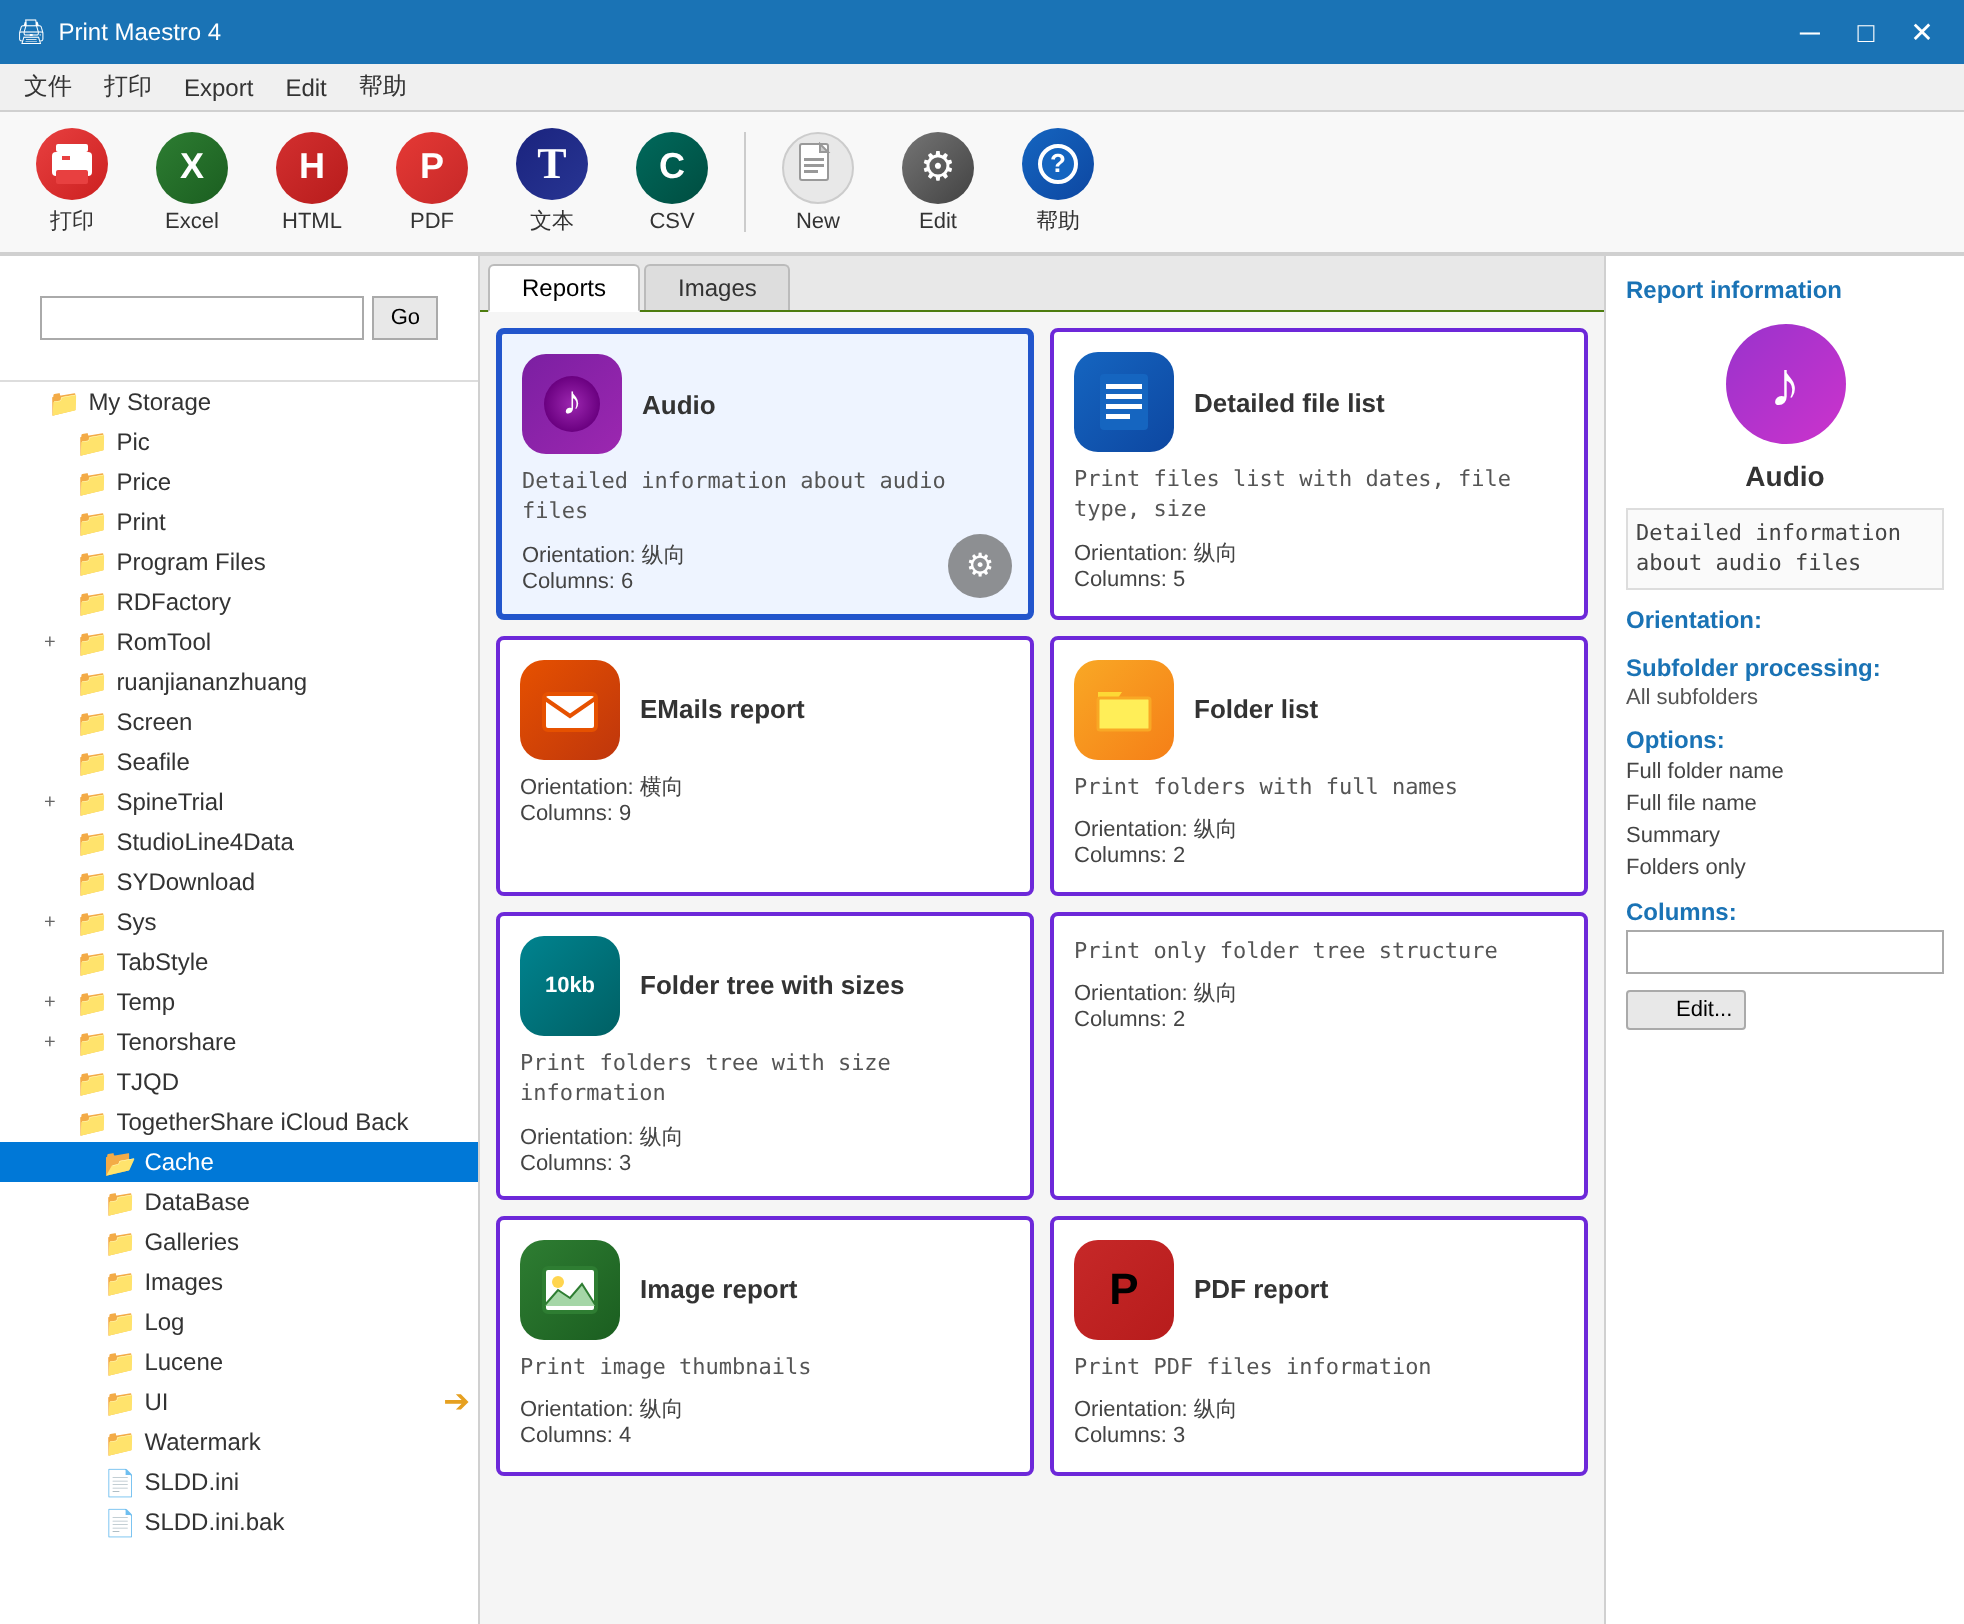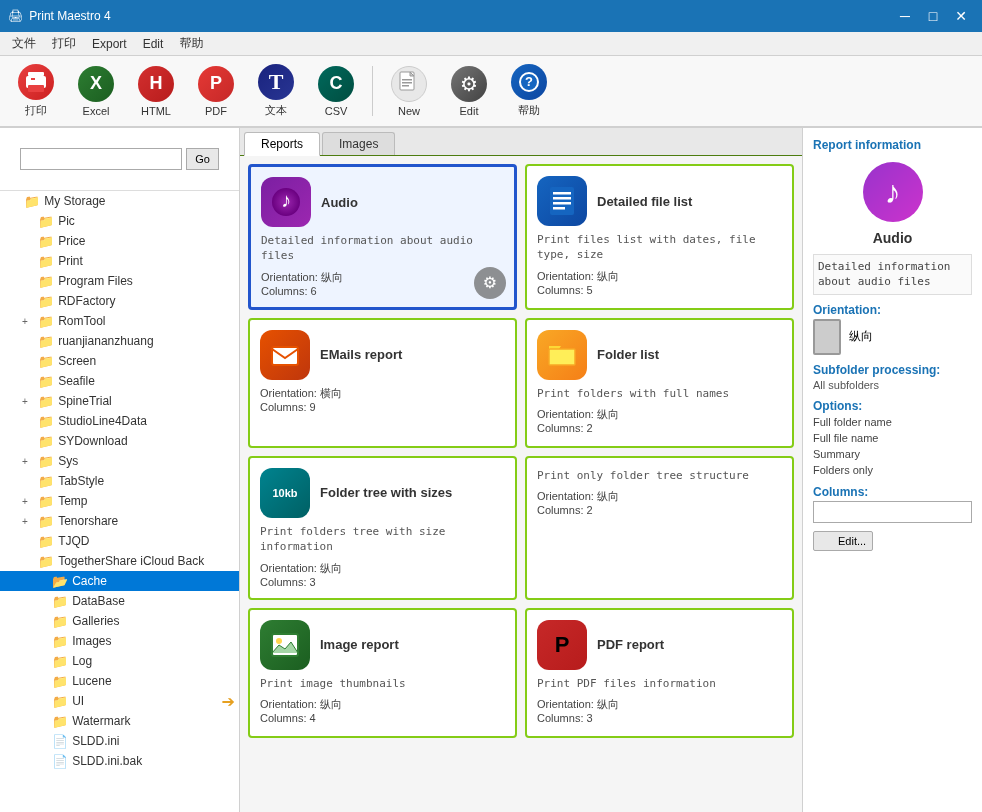--- a/index.html
+++ b/index.html
@@ -175,21 +175,21 @@
       overflow-x: hidden;
       padding: 8px;
       display: grid;
       grid-template-columns: 1fr 1fr;
       gap: 8px;
       align-content: start;
     }
 
     .report-card {
       background: white;
-      border: 2px solid #84cc16;
+      border: 2px solid #6d28d9;
       border-radius: 4px;
       padding: 10px;
       cursor: pointer;
       display: flex;
       flex-direction: column;
       gap: 6px;
       min-height: 130px;
       position: relative;
     }
     .report-card.selected { border-color: #2255cc; border-width: 3px; background: #eef4ff; }
@@ -662,24 +662,20 @@
   <div id="right-panel">
     <div class="section-title">Report information</div>
     <div class="report-info-icon">
       <span style="font-size:32px;">♪</span>
     </div>
     <div class="info-name">Audio</div>
     <div class="info-desc">Detailed information about
 audio files</div>
     <div>
       <div class="section-title">Orientation:</div>
-      <div class="orient-section">
-        <div class="orient-box"></div>
-        <span class="orient-label">纵向</span>
-      </div>
     </div>
     <div>
       <div class="section-title">Subfolder processing:</div>
       <div class="subfolder-label">All subfolders</div>
     </div>
     <div>
       <div class="section-title">Options:</div>
       <div class="options-list">
           <div class="option-item">Full folder name</div>
           <div class="option-item">Full file name</div>

